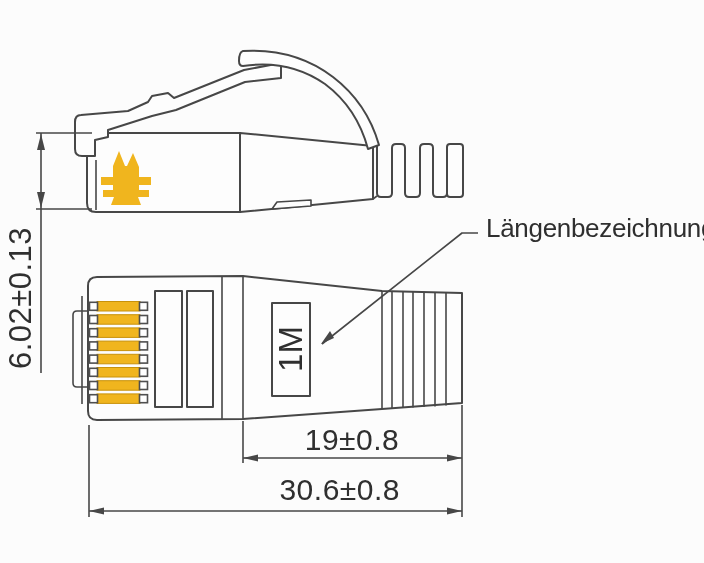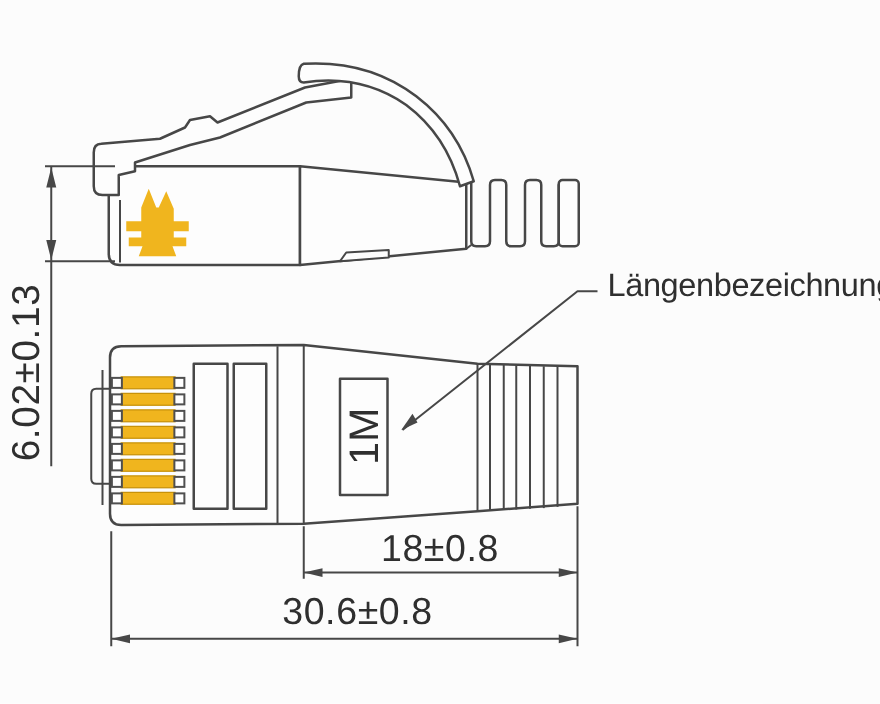--- a/index.html
+++ b/index.html
@@ -152,20 +152,20 @@
       <polygon class="arrow" points="89,511 104,507.5 104,514.5"></polygon>
       <polygon class="arrow" points="462,511 447,507.5 447,514.5"></polygon>
 
       <path class="ln-thin" d="M478,233 L462,233 L322,344"></path>
       <polygon class="arrow" points="321,344 334,338 330,331"></polygon>
     </g>
   </svg>
 
   <div class="dim-text rot" style="left:-55px;top:281px;width:152px;height:34px;line-height:34px;font-size:31px;">6.02±0.13</div>
 
-  <div class="dim-text" style="left:282px;top:423px;width:140px;">18±0.8</div>
+  <div class="dim-text" style="left:282px;top:423px;width:140px;">19±0.8</div>
 
-  <div class="dim-text" style="left:196px;top:473px;width:180px;">30.6±0.8</div>
+  <div class="dim-text" style="left:220px;top:473px;width:180px;text-align:right;">30.6±0.8</div>
 
   <div class="mark-1m rot" style="left:251px;top:330px;width:80px;height:38px;line-height:38px;">1M</div>
 
   <div class="annot-text" style="left:486px;top:213px;">Längenbezeichnung</div>
 </div>
 
 </body></html>

